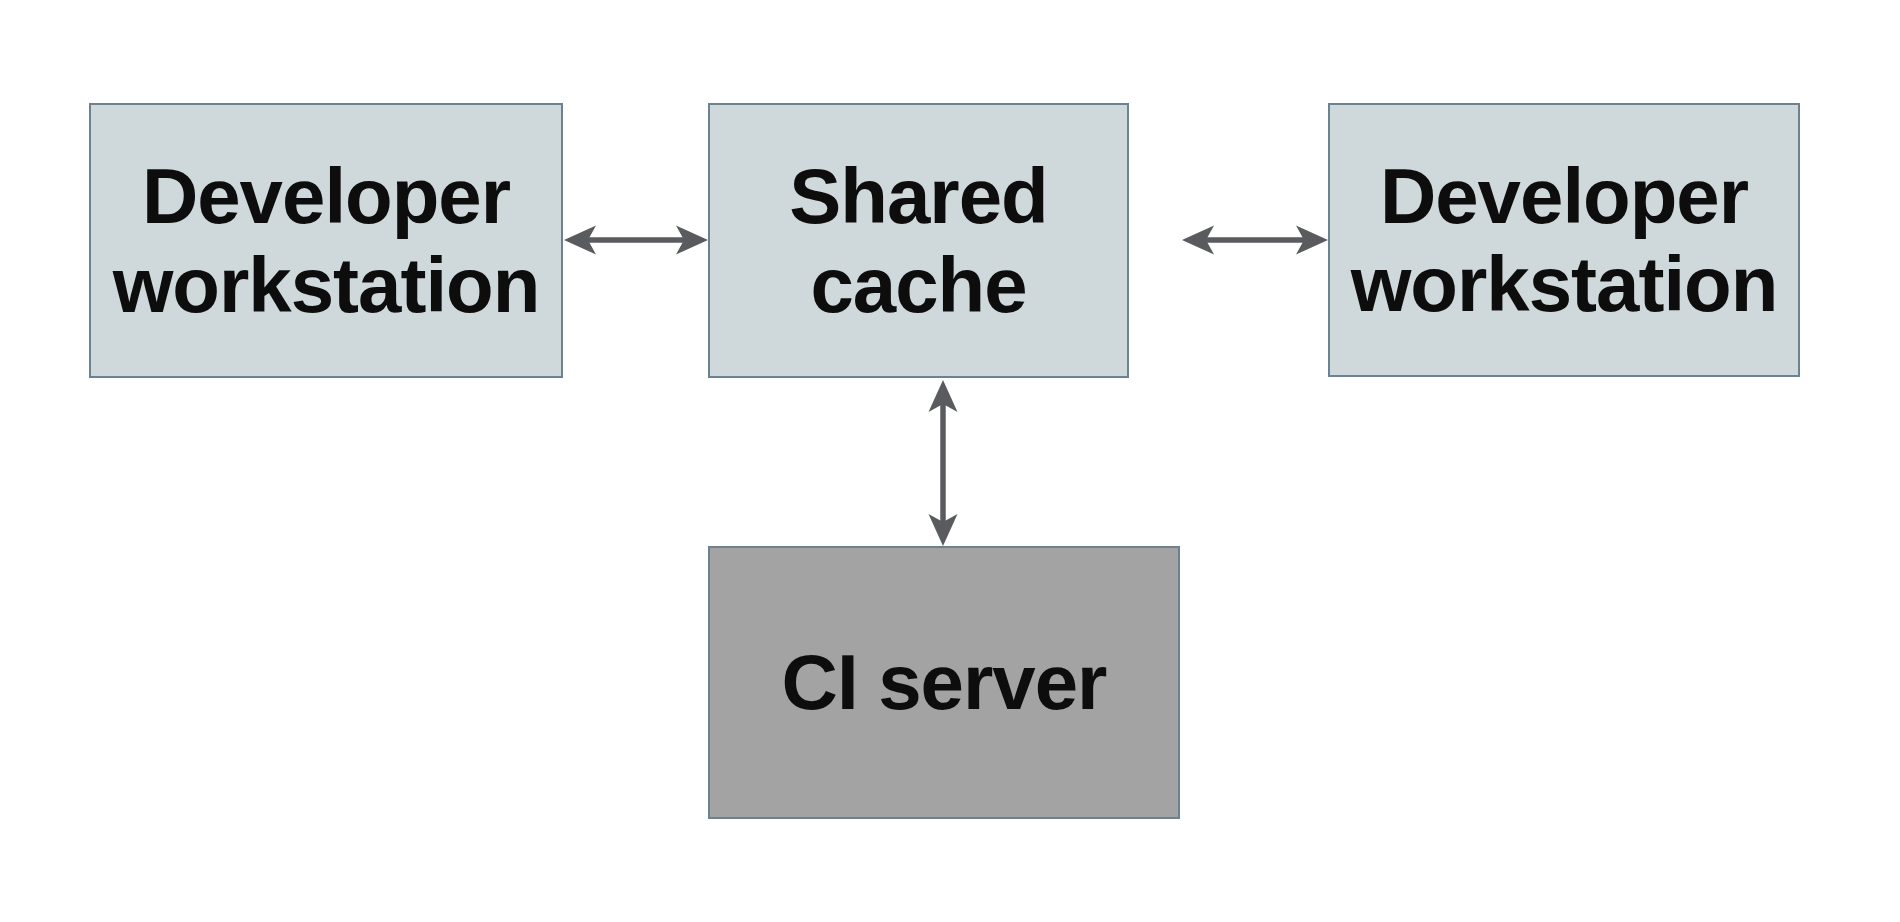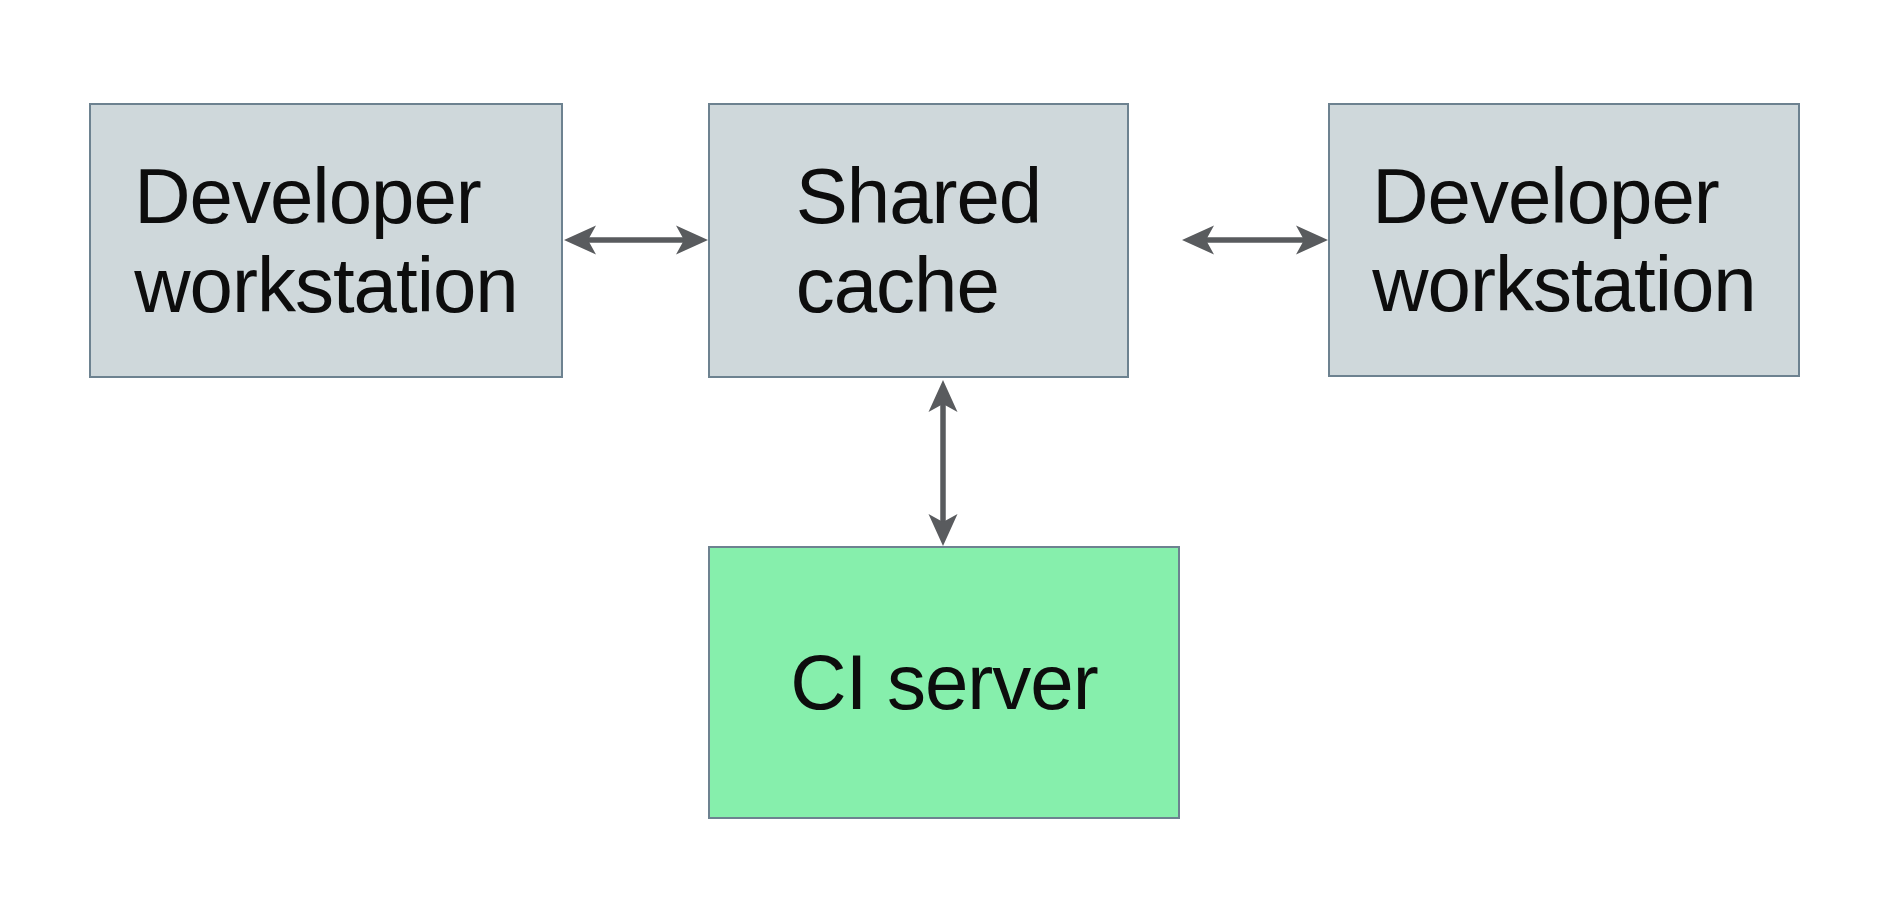--- a/index.html
+++ b/index.html
@@ -16,21 +16,22 @@
     font-family: "Liberation Sans", "DejaVu Sans", sans-serif;
   }
   .box {
     position: absolute;
     box-sizing: border-box;
     border: 2px solid #6d8290;
     background: #cfd8db;
     display: flex;
     align-items: center;
     justify-content: center;
-    text-align: left;
+    text-align: center;
+    font-weight: bold;
   }
   .label {
     font-size: 78px;
     line-height: 1.13;
     letter-spacing: -1px;
     color: #0d0d0d;
     white-space: pre-line;
   }
   .arrow {
     position: absolute;
@@ -52,21 +53,21 @@
   <div class="box" style="left: 708px; top: 103px; width: 421px; height: 275px; background: rgb(207, 216, 219); border-color: rgb(109, 130, 144); color: rgb(13, 13, 13);">
     <span class="label">Shared
 cache</span>
   </div>
 
   <div class="box" style="left: 1328px; top: 103px; width: 472px; height: 274px; background: rgb(207, 216, 219); border-color: rgb(109, 130, 144); color: rgb(13, 13, 13);">
     <span class="label">Developer
 workstation</span>
   </div>
 
-  <div class="box" style="left: 708px; top: 546px; width: 472px; height: 273px; background: #86efac; border-color: rgb(109, 130, 144); color: rgb(13, 13, 13);">
+  <div class="box" style="left: 708px; top: 546px; width: 472px; height: 273px; background: #a3a3a3; border-color: rgb(109, 130, 144); color: rgb(13, 13, 13);">
     <span class="label">CI server</span>
   </div>
 
   <svg class="arrow" style="left:562px; top:222px;" width="148" height="36" viewBox="0 0 148 36" aria-hidden="true">
     <line x1="24" y1="18" x2="124" y2="18" stroke-width="5.5" stroke="#595b5e"></line>
     <polygon points="2,18 34,3.5 26,18 34,32.5" fill="#595b5e"></polygon>
     <polygon points="146,18 114,3.5 122,18 114,32.5" fill="#595b5e"></polygon>
   </svg>
 
   <svg class="arrow" style="left:1180px; top:222px;" width="150" height="36" viewBox="0 0 150 36" aria-hidden="true">

